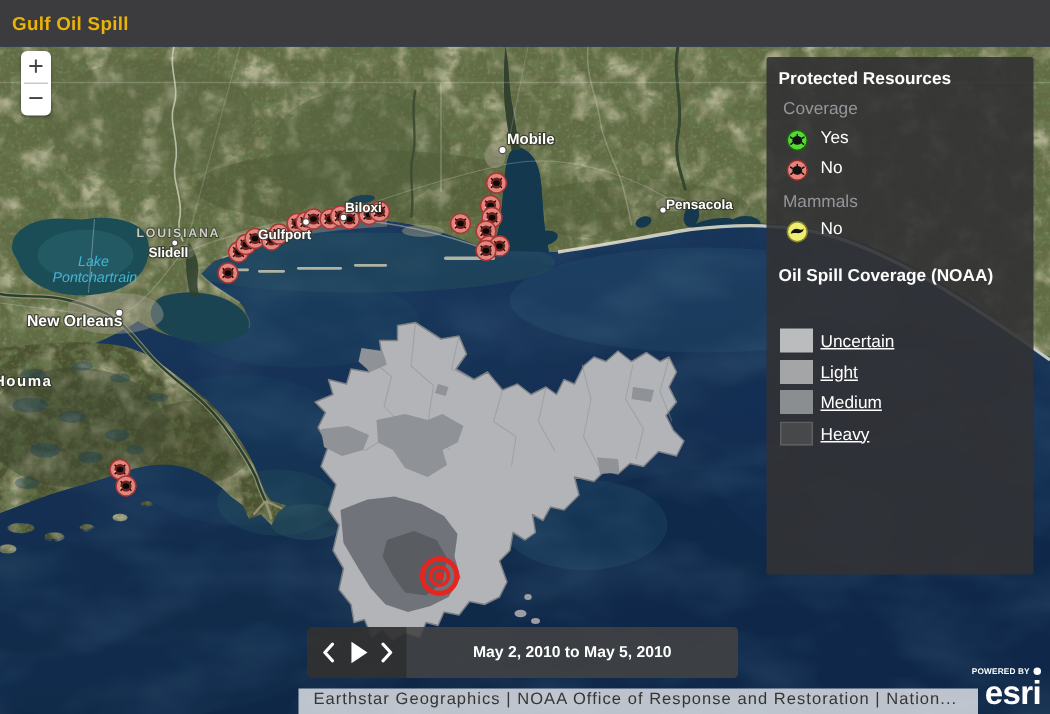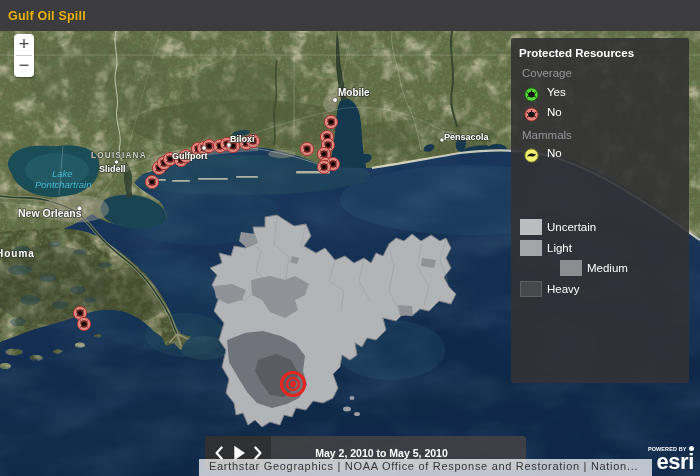--- a/index.html
+++ b/index.html
@@ -17,23 +17,23 @@
   #panel{position:absolute;left:511px;top:38px;width:178px;height:345px;background:rgba(50,50,52,0.90);
        border-radius:2px;z-index:30;color:#fff;font-size:11.5px;}
   #panel div{position:absolute;}
   #panel .h{font-weight:700;color:#fdfdfd;font-size:11.5px;left:8px;}
   #panel .sub{color:#95959a;left:11px;font-size:11.5px;}
   #panel .row{left:13px;height:15px;line-height:15px;}
   #panel .row .lbl{margin-left:8px;vertical-align:2px;}
   #panel .row svg{vertical-align:-4px;}
   #panel .srow{left:9px;height:16px;line-height:16px;}
   #panel .sw{display:inline-block;width:22px;height:16px;vertical-align:-4px;}
-  #panel .srow .lbl{margin-left:5px;}
-  #tslider{position:absolute;left:205px;top:418px;width:321px;height:34px;z-index:30;border-radius:3px;
-       overflow:hidden;background:rgba(66,66,66,0.88);margin-top:18px;}
+  #panel .srow .lbl{margin-left:5px;text-decoration:underline;}
+  #tslider{position:absolute;left:205px;top:418px;width:287px;height:34px;z-index:30;border-radius:3px;
+       overflow:hidden;background:rgba(66,66,66,0.88);}
   #tslider .btns{position:absolute;left:0;top:0;width:66px;height:34px;background:rgba(34,34,34,0.5);}
   #tslider .date{position:absolute;left:66px;top:0;width:221px;height:34px;text-align:center;
        line-height:34px;color:#fff;font-size:10.5px;font-weight:700;}
   #tslider svg{position:absolute;top:8px;}
   #attrib{position:absolute;left:199px;top:459px;width:443px;height:28px;background:rgba(255,255,255,0.72);
        z-index:30;font-size:11px;letter-spacing:0.7px;color:#353535;line-height:14px;padding-left:10px;overflow:hidden;white-space:nowrap;}
   #esri{position:absolute;right:6px;bottom:6px;z-index:31;color:#fff;text-align:right;line-height:1;}
   #esri .pb{font-size:5.5px;font-weight:700;letter-spacing:0.1px;}
   #esri .pb .dot{display:inline-block;width:5.5px;height:5.5px;border-radius:50%;background:#fff;vertical-align:-1px;margin-left:2px;}
   #esri .logo{font-size:22px;font-weight:700;letter-spacing:-0.4px;margin-top:1.5px;line-height:17px;}
@@ -320,23 +320,24 @@
             <path d="M4.4 9.2 L3.2 10.2"></path>
             <path d="M10.6 9.2 L11.8 10.2"></path>
             <path d="M7.5 4.6 L7.5 3.6"></path>
           </g>
         </svg><span class="lbl">No</span></div>
     <div class="sub" style="top:91px;">Mammals</div>
     <div class="row" style="top:108px;"><svg width="15" height="15" viewBox="0 0 15 15">
           <circle cx="7.5" cy="7.5" r="6.6" fill="#f0ee6e" stroke="#86842c" stroke-width="1"></circle>
           <path d="M3 8.8 C3.8 6.6 5.6 5.3 7.8 5.6 C9.4 5.8 10.8 6.8 11.9 5.4 C11.7 7.3 10.4 8.2 9.1 8.4 C7.4 8.7 5.3 7.9 3 8.8 Z" fill="#131313"></path>
         </svg><span class="lbl">No</span></div>
+    <div class="h" style="top:140px;">Oil Spill Coverage (NOAA)</div>
     <div class="srow" style="top:181px;"><span class="sw" style="background:#bbbcbe;"></span><span class="lbl">Uncertain</span></div>
     <div class="srow" style="top:201.5px;"><span class="sw" style="background:#a3a5a7;"></span><span class="lbl">Light</span></div>
-    <div class="srow" style="top:222px;margin-left:40px;"><span class="sw" style="background:#8b8e91;"></span><span class="lbl">Medium</span></div>
+    <div class="srow" style="top:222px;"><span class="sw" style="background:#8b8e91;"></span><span class="lbl">Medium</span></div>
     <div class="srow" style="top:242.5px;"><span class="sw" style="background:#47484a;box-shadow:inset 0 0 0 1px #5e5f61;"></span><span class="lbl">Heavy</span></div>
   </div>
 
   <div id="tslider">
     <div class="btns">
       <svg style="left:10px;top:10px;" width="8" height="14" viewBox="0 0 8 14">
           <path d="M6.6 1.5 L1.6 7 L6.6 12.5" fill="none" stroke="#fff" stroke-width="2.2" stroke-linecap="round" stroke-linejoin="round"></path>
         </svg>
       <svg style="left:28px;top:9px;" width="13" height="16" viewBox="0 0 13 16">
           <path d="M1.3 0.8 L12 8 L1.3 15.2 Z" fill="#fff"></path>

